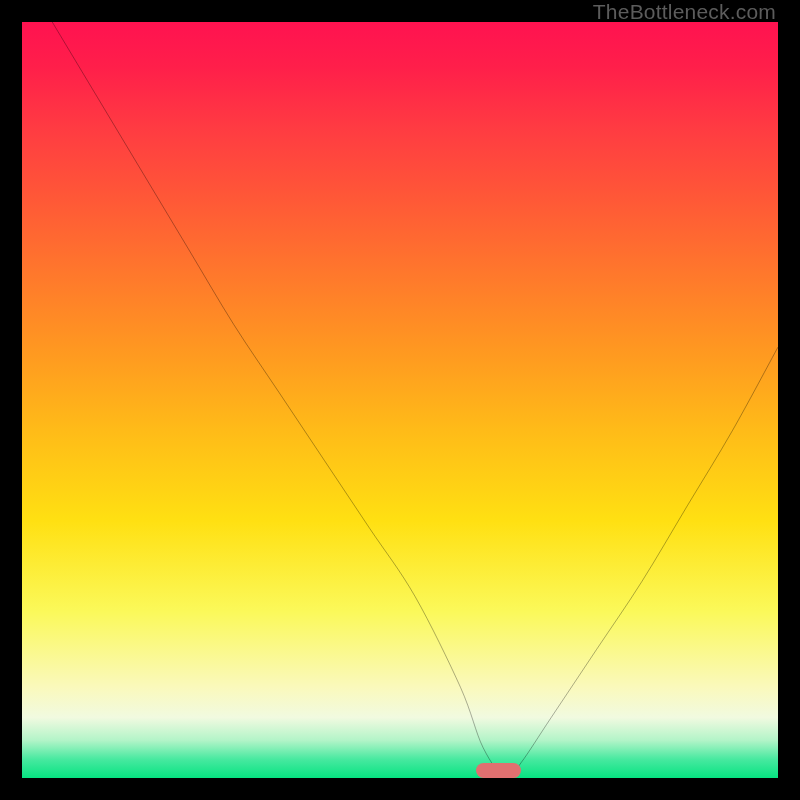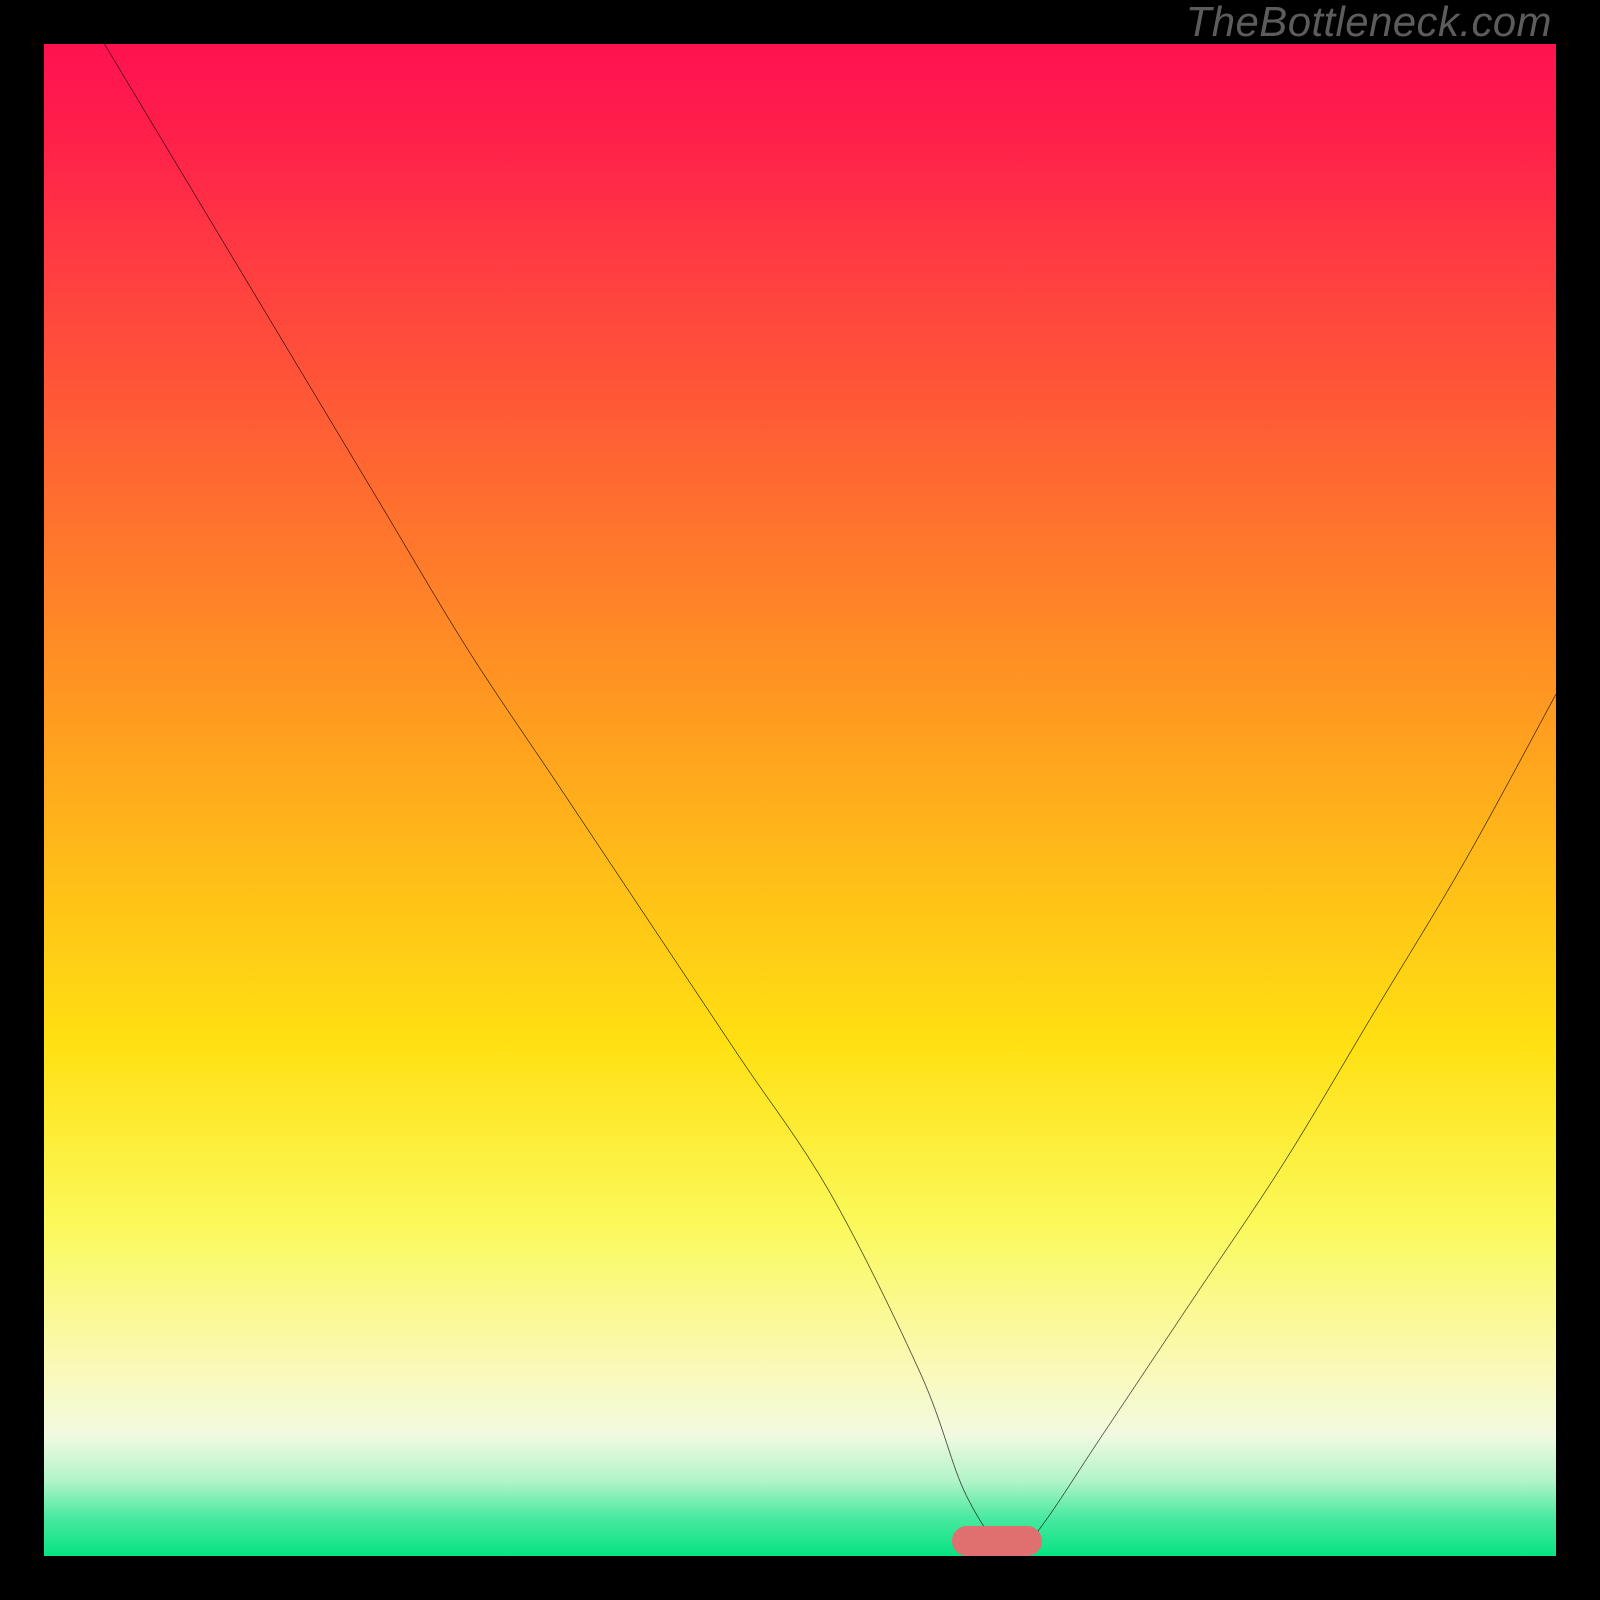--- a/index.html
+++ b/index.html
@@ -43,21 +43,20 @@
     box-sizing: border-box;
   }
   .watermark {
     position: absolute;
     top: 0px;
     right: 24px;
     color: #5c5c5c;
     font-size: 21px;
     font-weight: 400;
     letter-spacing: 0.2px;
-    font-style: italic;
   }
   .curve-svg {
     position: absolute;
     left: 0;
     top: 0;
     width: 756px;
     height: 756px;
   }
   .marker {
     position: absolute;

